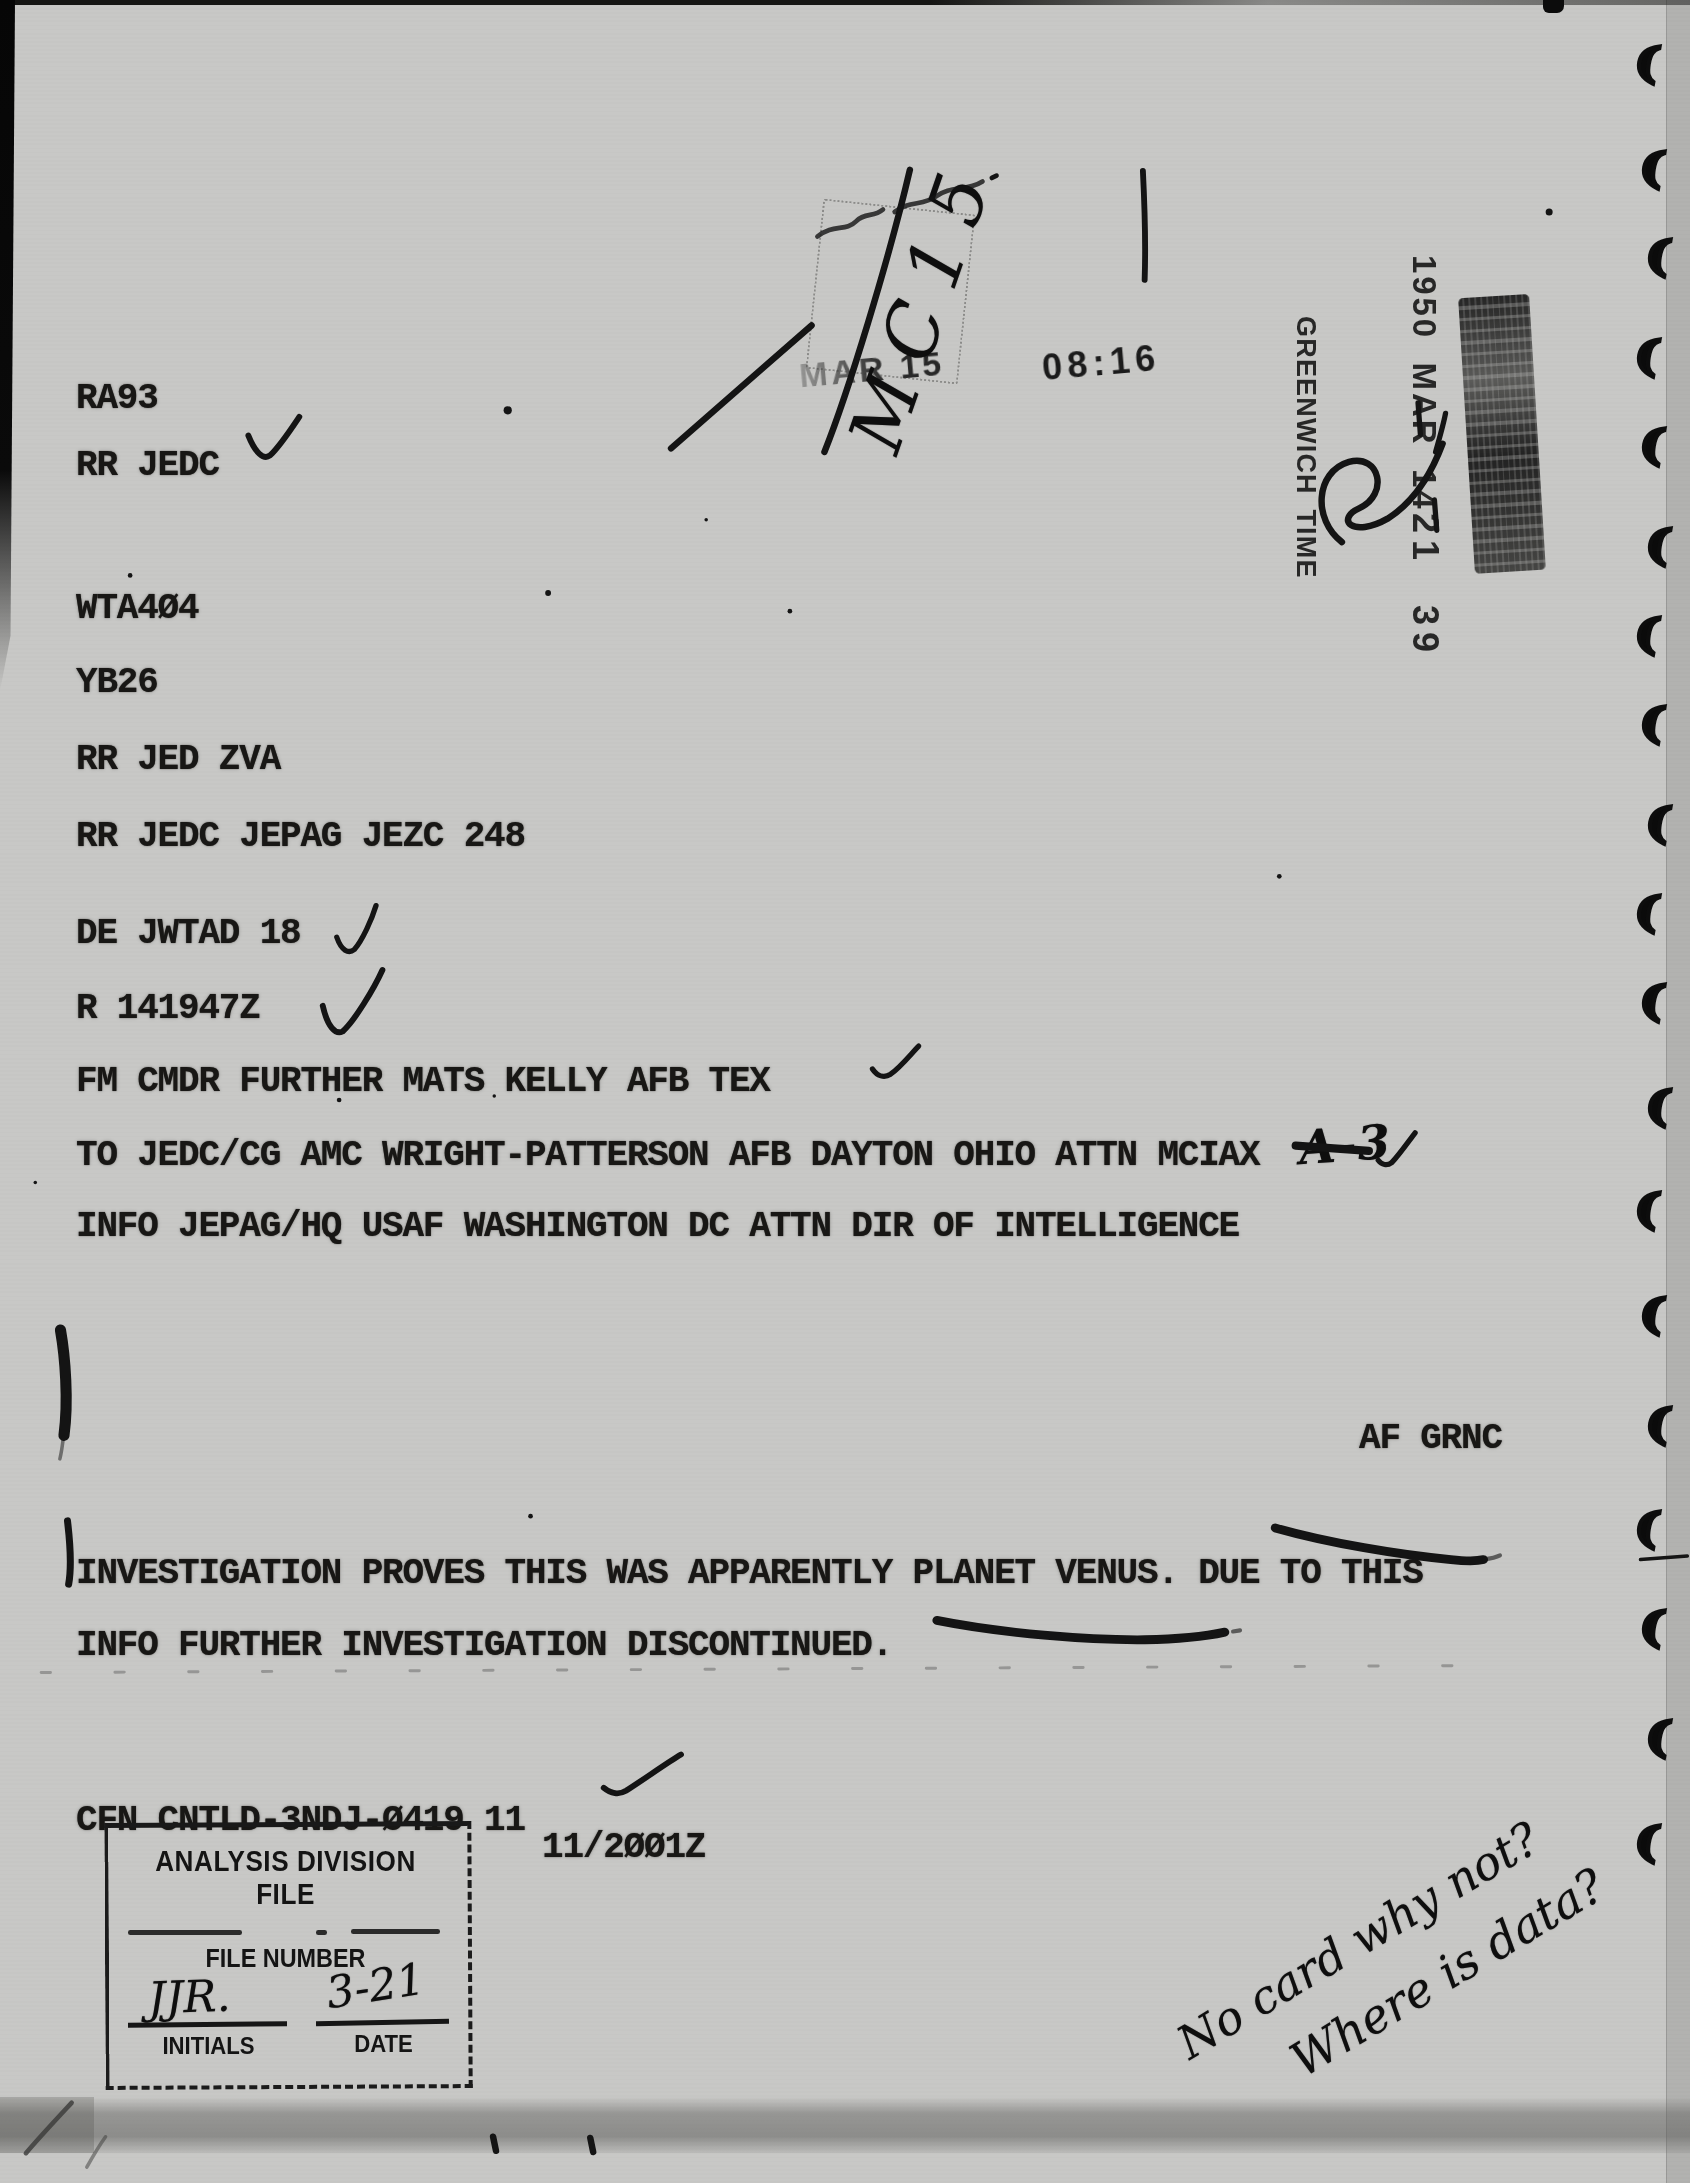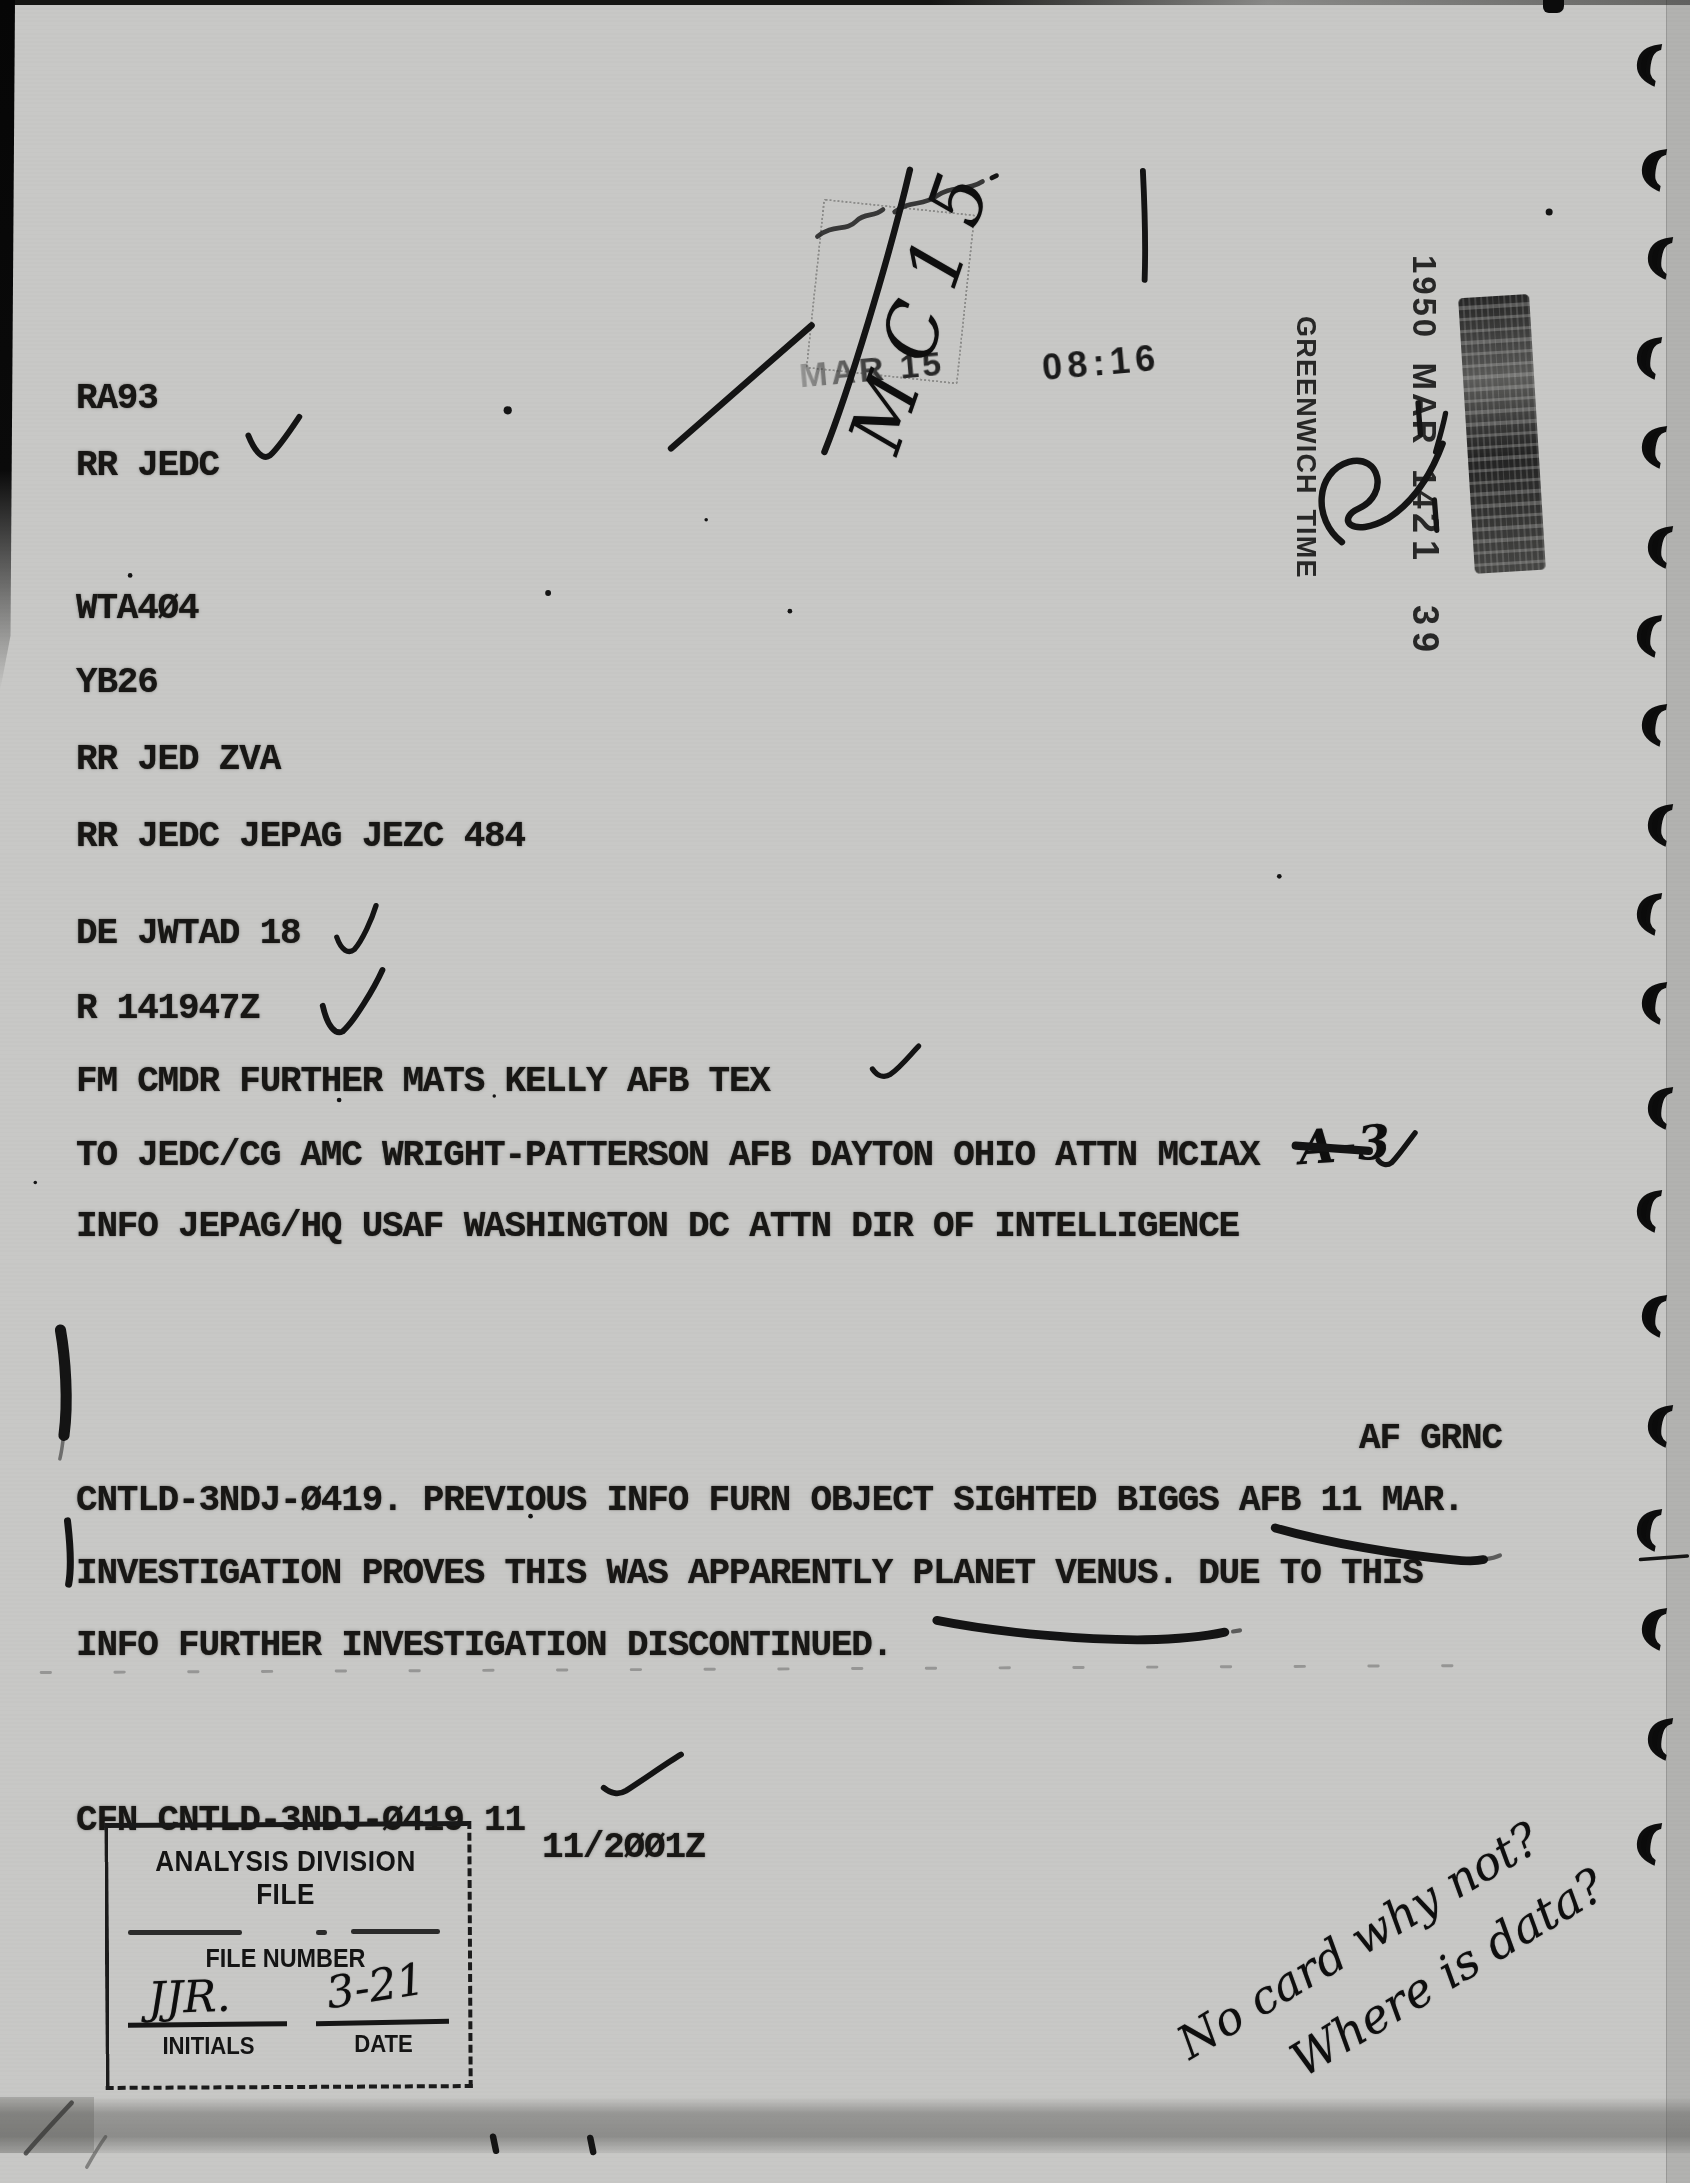--- a/index.html
+++ b/index.html
@@ -136,28 +136,27 @@
       <span class="hole" style="top: 1605px; left: 1642px;">(</span>
       <span class="hole" style="top: 1715px; left: 1648px;">(</span>
       <span class="hole" style="top: 1820px; left: 1637px;">(</span>
     </div>
 
   <div class="tline" style="top:378px">RA93</div>
   <div class="tline" style="top:445px">RR JEDC</div>
   <div class="tline" style="top:588px">WTA4Ø4</div>
   <div class="tline" style="top:662px">YB26</div>
   <div class="tline" style="top:739px">RR JED ZVA</div>
-  <div class="tline" style="top:816px">RR JEDC JEPAG JEZC 484</div>
+  <div class="tline" style="top:816px">RR JEDC JEPAG JEZC 248</div>
   <div class="tline" style="top:913px">DE JWTAD 18</div>
   <div class="tline" style="top:988px">R 141947Z</div>
   <div class="tline" style="top:1061px">FM CMDR FURTHER MATS KELLY AFB TEX</div>
   <div class="tline" style="top:1206px">INFO JEPAG/HQ USAF WASHINGTON DC ATTN DIR OF INTELLIGENCE</div>
   <div class="tline" style="top:1135px">TO JEDC/CG AMC WRIGHT-PATTERSON AFB DAYTON OHIO ATTN MCIAX</div>
   <div class="tline" style="top:1418px;left:1359px">AF GRNC</div>
-  <div class="tline" style="top:1480px">CNTLD-3NDJ-Ø419. PREVIOUS INFO FURN OBJECT SIGHTED BIGGS AFB 11 MAR.</div>
   <div class="tline" style="top:1625px">INFO FURTHER INVESTIGATION DISCONTINUED.</div>
   <div class="tline" style="top:1553px">INVESTIGATION PROVES THIS WAS APPARENTLY PLANET VENUS. DUE TO THIS</div>
   <div class="tline" style="top:1800px">CFN CNTLD-3NDJ-Ø419 11</div>
   <div class="tline" style="top:1827px;left:542px">11/2ØØ1Z</div>
 
   <div class="stamp stamp-mar15">MAR 15</div>
   <div class="stamp stamp-0816">08:16</div>
   <div class="stamp stamp-datetime rot90">1950 MAR 14</div>
   <div class="stamp stamp-timegroup rot90">21 39</div>
   <div class="stamp stamp-tz rot90">GREENWICH TIME</div>

